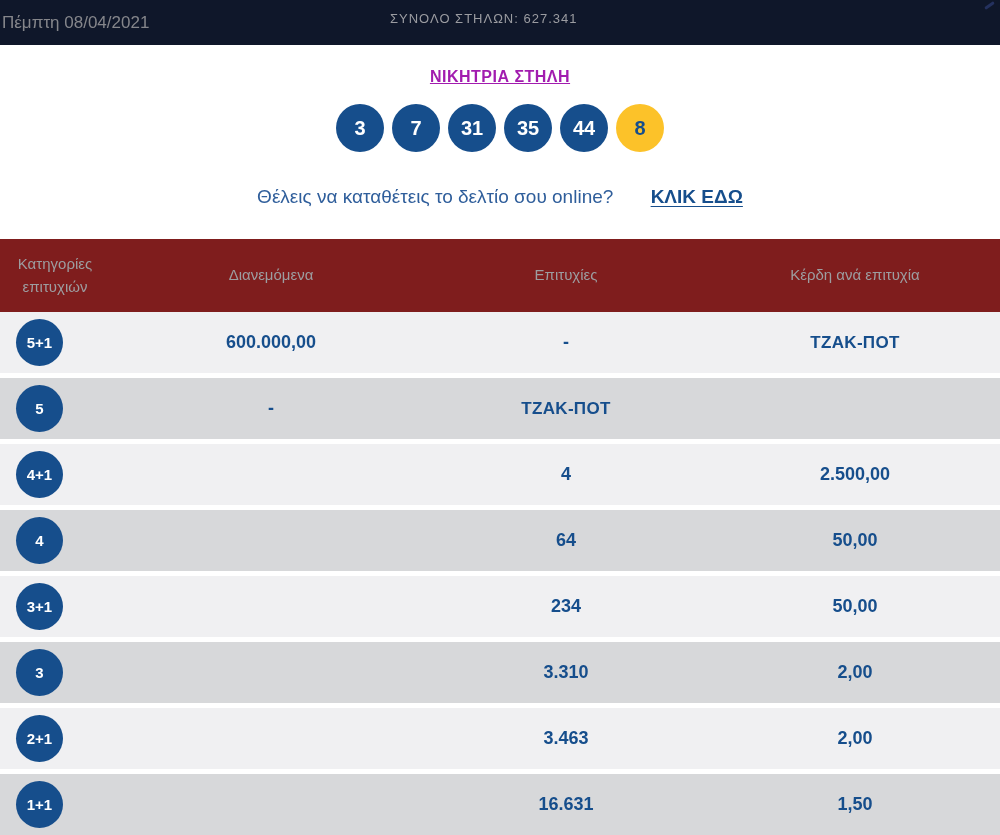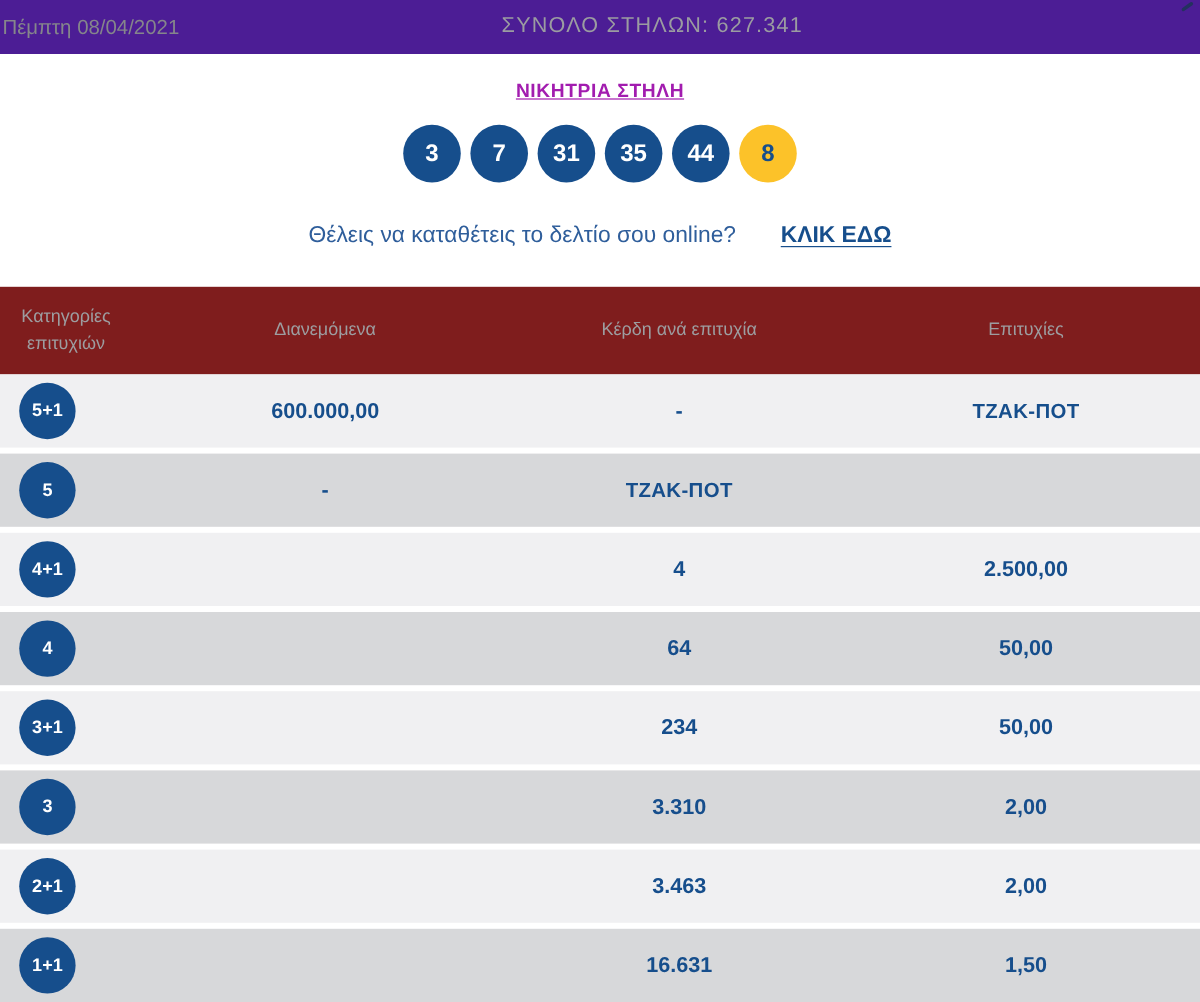--- a/index.html
+++ b/index.html
@@ -7,39 +7,38 @@
   body {
     font-family: "Liberation Sans", sans-serif;
     background: #ffffff;
     color: #164e8c;
     position: relative;
   }
 
   
   .topbar {
     height: 45px;
-    background: #4c1d95;
+    background: #0f172a;
     display: flex;
     align-items: center;
     position: relative;
   }
   .topbar-date {
     color: #85868b;
     font-size: 17px;
     margin-left: 2px;
     font-weight: 400;
   }
   .topbar-total {
     position: absolute;
     left: 390px;
     top: 11px;
     color: #9b9ca1;
-    font-size: 18px;
+    font-size: 13px;
     letter-spacing: 1px;
-    margin-left: 28px;
   }
   .corner-mark {
     position: absolute;
     top: 3px;
     right: 6px;
     width: 12px;
     height: 12px;
   }
   .corner-mark::before {
     content: "";
@@ -170,22 +169,22 @@
   <span>Θέλεις να καταθέτεις το δελτίο σου online? </span><a class="cta-link">ΚΛΙΚ ΕΔΩ</a>
 </div>
 
 <div class="table">
   <div class="thead">
     <div class="th first">
       <div>Κατηγορίες</div>
       <div>επιτυχιών</div>
     </div>
     <div class="th">Διανεμόμενα</div>
+    <div class="th">Επιτυχίες</div>
     <div class="th">Κέρδη ανά επιτυχία</div>
-    <div class="th">Επιτυχίες</div>
   </div>
 
   <div class="tbody">
     <div class="row light">
       <div class="badge">5+1</div>
       <div class="cell">600.000,00</div>
       <div class="cell">-</div>
       <div class="cell jackpot">ΤΖΑΚ-ΠΟΤ</div>
     </div>
     <div class="row dark">

